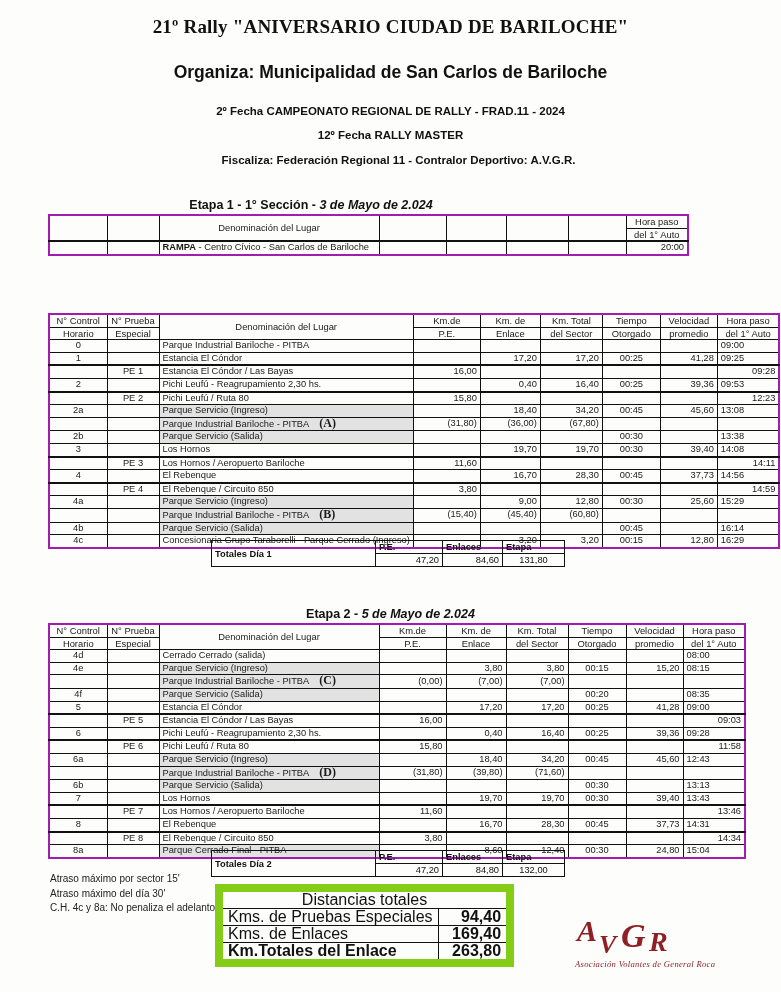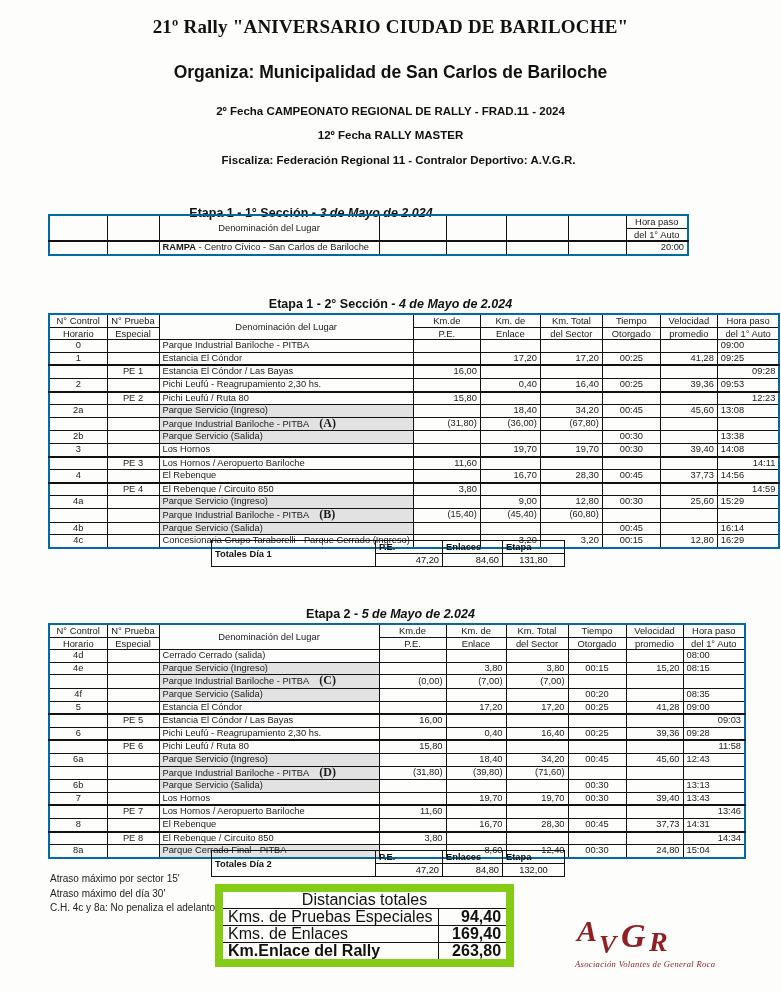--- a/index.html
+++ b/index.html
@@ -66,21 +66,21 @@
   table.rt td, table.rt th{
     border:1px solid #111;
     padding:0 3px;
     height:11.6px;
     line-height:11.6px;
     vertical-align:middle;
     font-weight:normal;
     overflow:hidden;
     white-space:nowrap;
   }
-  .outer{ border:2px solid #0369a1; }
+  .outer{ border:2px solid #a21caf; }
 
   
   col.c1{width:58px;}
   col.c2{width:52px;}
   col.c3{width:220px;}
   col.c4{width:67px;}
   col.c5{width:60px;}
   col.c6{width:62px;}
   col.c7{width:58px;}
   col.c8{width:57px;}
@@ -165,21 +165,21 @@
 <body>
 
 <div class="page">
 
   <div class="title-main">21º Rally "ANIVERSARIO CIUDAD DE BARILOCHE"</div>
   <div class="title-org">Organiza: Municipalidad de San Carlos de Bariloche</div>
   <div class="title-sub1">2º Fecha CAMPEONATO REGIONAL DE RALLY - FRAD.11 - 2024</div>
   <div class="title-sub2">12º Fecha RALLY MASTER</div>
   <div class="title-sub3">Fiscaliza: Federación Regional 11 - Contralor Deportivo: A.V.G.R.</div>
 
-  <div class="abs" style="left:0;top:196px;width:622px;">
+  <div class="abs" style="left:0;top:188px;width:622px;">
     <div class="sec-title">
       <span>Etapa 1 - 1° Sección - </span><span class="dt">3 de Mayo de 2.024</span>
     </div>
   </div>
 
   <div class="abs" style="left:48px;top:204px;">
     <table class="rt outer">
       <colgroup>
         <col class="c1">
           <col class="c2">
@@ -213,25 +213,20 @@
             <td class="rgt thick-top"></td>
             <td class="rgt thick-top"></td>
             <td class="rgt thick-top"></td>
             <td class="ctr thick-top"></td>
             <td class="rgt b thick-top">20:00</td>
           </tr>
         </tbody>
     </table>
   </div>
 
-  <div class="abs" style="left:0;top:287px;width:781px;">
-    <div class="sec-title">
-      <span>Etapa 1 - 2° Sección  - </span><span class="dt">4 de Mayo de 2.024</span>
-    </div>
-  </div>
 
   <div class="abs" style="left:48px;top:303px;">
     <table class="rt outer">
       <colgroup>
         <col class="c1">
           <col class="c2">
           <col class="c3">
           <col class="c4">
           <col class="c5">
           <col class="c6">
@@ -734,21 +729,21 @@
         <tbody id="dist-body">
           <tr>
             <td class="lft">Kms. de Pruebas Especiales</td>
             <td class="rgt b">94,40</td>
           </tr>
           <tr>
             <td class="lft">Kms. de Enlaces</td>
             <td class="rgt b">169,40</td>
           </tr>
           <tr>
-            <td class="lft b">Km.Enlace del Rally</td>
+            <td class="lft b">Km.Totales del Enlace</td>
             <td class="rgt b">263,80</td>
           </tr>
         </tbody>
     </table>
   </div>
 
   <div class="logo" style="left:575px;top:905px;">
     <svg width="140" height="42" viewBox="0 0 140 42">
       <text x="2" y="26" font-family="Liberation Serif, serif" font-size="30" font-weight="bold" font-style="italic" fill="#8e2025" id="lg-a">A</text>
       <text x="24" y="38" font-family="Liberation Serif, serif" font-size="26" font-weight="bold" font-style="italic" fill="#8e2025" id="lg-v">V</text>

